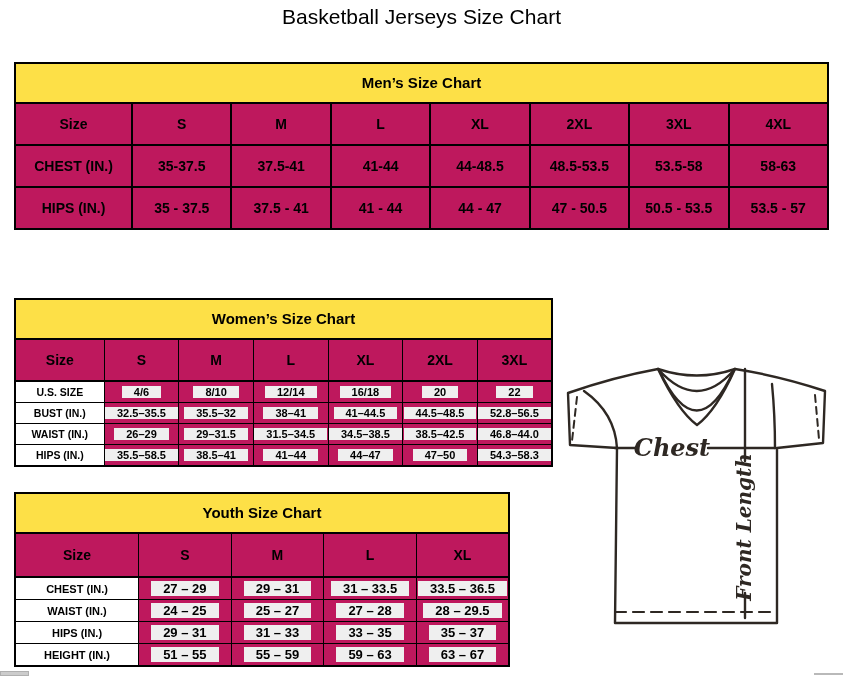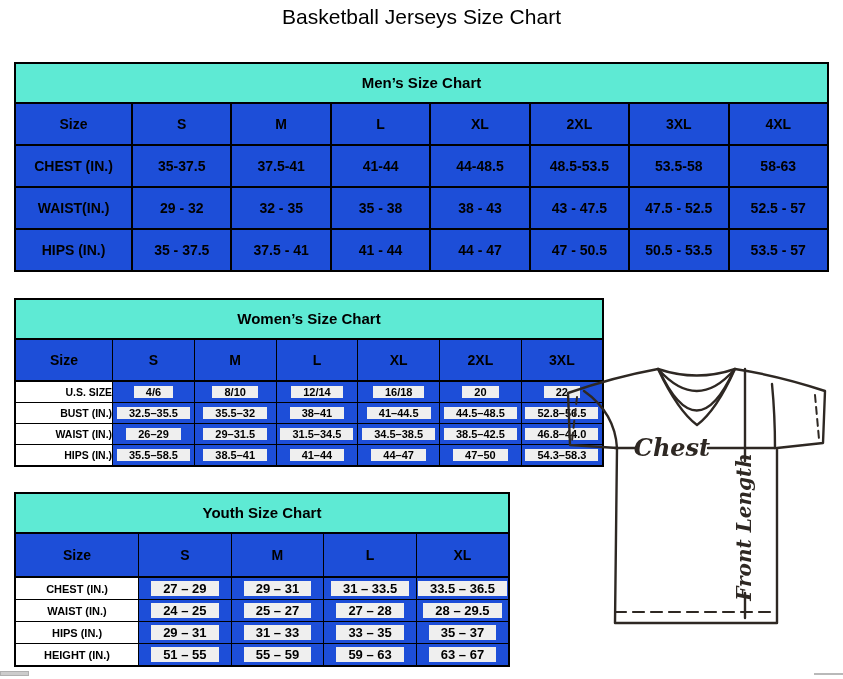--- a/index.html
+++ b/index.html
@@ -6,39 +6,39 @@
   body{
     width:843px;height:679px;position:relative;background:#ffffff;
     font-family:"Liberation Sans",sans-serif;color:#000;overflow:hidden;
   }
   .page-title{
     position:absolute;top:5px;left:0;width:100%;text-align:center;
     font-size:21px;font-weight:normal;letter-spacing:0px;
   }
   .size-table{position:absolute;}
   .table-title-bar{
-    background:#5eead4;border:2px solid #000;font-weight:bold;text-align:center;
+    background:#fde047;border:2px solid #000;font-weight:bold;text-align:center;
     height:38px;line-height:38px;font-size:15px;
   }
-  table{width:100%;border-collapse:collapse;table-layout:fixed;margin-top:-2px;background:#1d4ed8;}
+  table{width:100%;border-collapse:collapse;table-layout:fixed;margin-top:-2px;background:#be185d;}
   th,td{text-align:center;font-weight:bold;color:#000;padding:0;overflow:hidden;white-space:nowrap;}
 
   
   #men{left:14px;top:62px;width:815px;}
   #men th,#men td{border:2px solid #000;}
   #men thead th{height:40px;font-size:14px;}
   #men tbody th,#men tbody td{height:40px;font-size:14px;}
   #men col.label-col{width:14.4%;}
 
   
-  #women{left:14px;top:298px;width:590px;}
+  #women{left:14px;top:298px;width:539px;}
   #women table{border:2px solid #000;}
   #women th,#women td{border:1px solid #000;}
   #women thead th{height:40px;font-size:14px;border-bottom:2px solid #000;}
-  #women tbody th{height:20px;font-size:10.5px;text-align:right;}
+  #women tbody th{height:20px;font-size:10.5px;}
   #women tbody td{height:20px;font-size:11px;}
   #women col.label-col{width:16.6%;}
 
   
   #youth{left:14px;top:492px;width:496px;}
   #youth table{border:2px solid #000;}
   #youth th,#youth td{border:1px solid #000;}
   #youth thead th{height:42px;font-size:14px;border-bottom:2px solid #000;}
   #youth tbody th{height:21px;font-size:11px;}
   #youth tbody td{height:21px;font-size:13px;}
@@ -96,30 +96,20 @@
           <th>CHEST (IN.)</th>
           <td><span class="val">35-37.5</span></td>
           <td><span class="val">37.5-41</span></td>
           <td><span class="val">41-44</span></td>
           <td><span class="val">44-48.5</span></td>
           <td><span class="val">48.5-53.5</span></td>
           <td><span class="val">53.5-58</span></td>
           <td><span class="val">58-63</span></td>
         </tr>
         <tr>
-          <th>WAIST(IN.)</th>
-          <td><span class="val">29 - 32</span></td>
-          <td><span class="val">32 - 35</span></td>
-          <td><span class="val">35 - 38</span></td>
-          <td><span class="val">38 - 43</span></td>
-          <td><span class="val">43 - 47.5</span></td>
-          <td><span class="val">47.5 - 52.5</span></td>
-          <td><span class="val">52.5 - 57</span></td>
-        </tr>
-        <tr>
           <th>HIPS (IN.)</th>
           <td><span class="val">35 - 37.5</span></td>
           <td><span class="val">37.5 - 41</span></td>
           <td><span class="val">41 - 44</span></td>
           <td><span class="val">44 - 47</span></td>
           <td><span class="val">47 - 50.5</span></td>
           <td><span class="val">50.5 - 53.5</span></td>
           <td><span class="val">53.5 - 57</span></td>
         </tr>
       </tbody>

